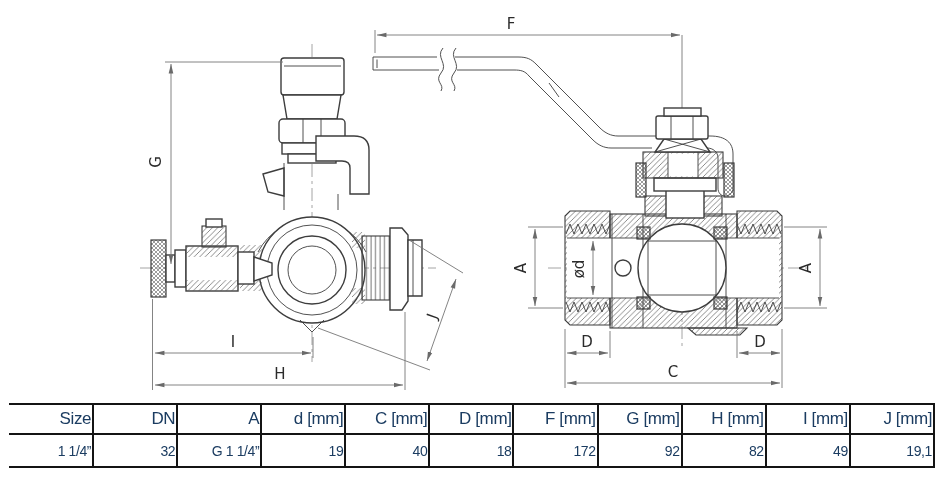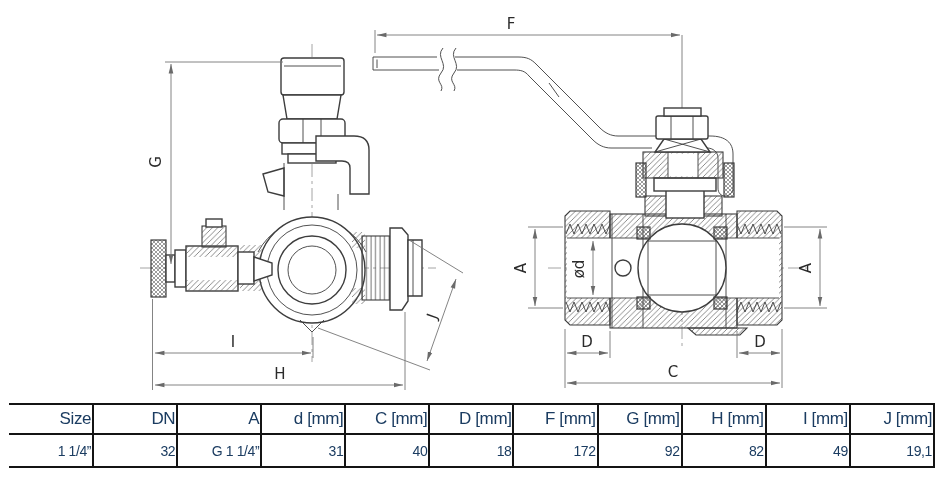--- a/index.html
+++ b/index.html
@@ -233,21 +233,21 @@
         <th>H [mm]</th>
         <th>I [mm]</th>
         <th>J [mm]</th>
       </tr>
     </thead>
     <tbody>
       <tr>
         <td>1 1/4”</td>
         <td>32</td>
         <td>G 1 1/4”</td>
-        <td>31</td>
+        <td>19</td>
         <td>40</td>
         <td>18</td>
         <td>172</td>
         <td>92</td>
         <td>82</td>
         <td>49</td>
         <td>19,1</td>
       </tr>
     </tbody>
   </table>

